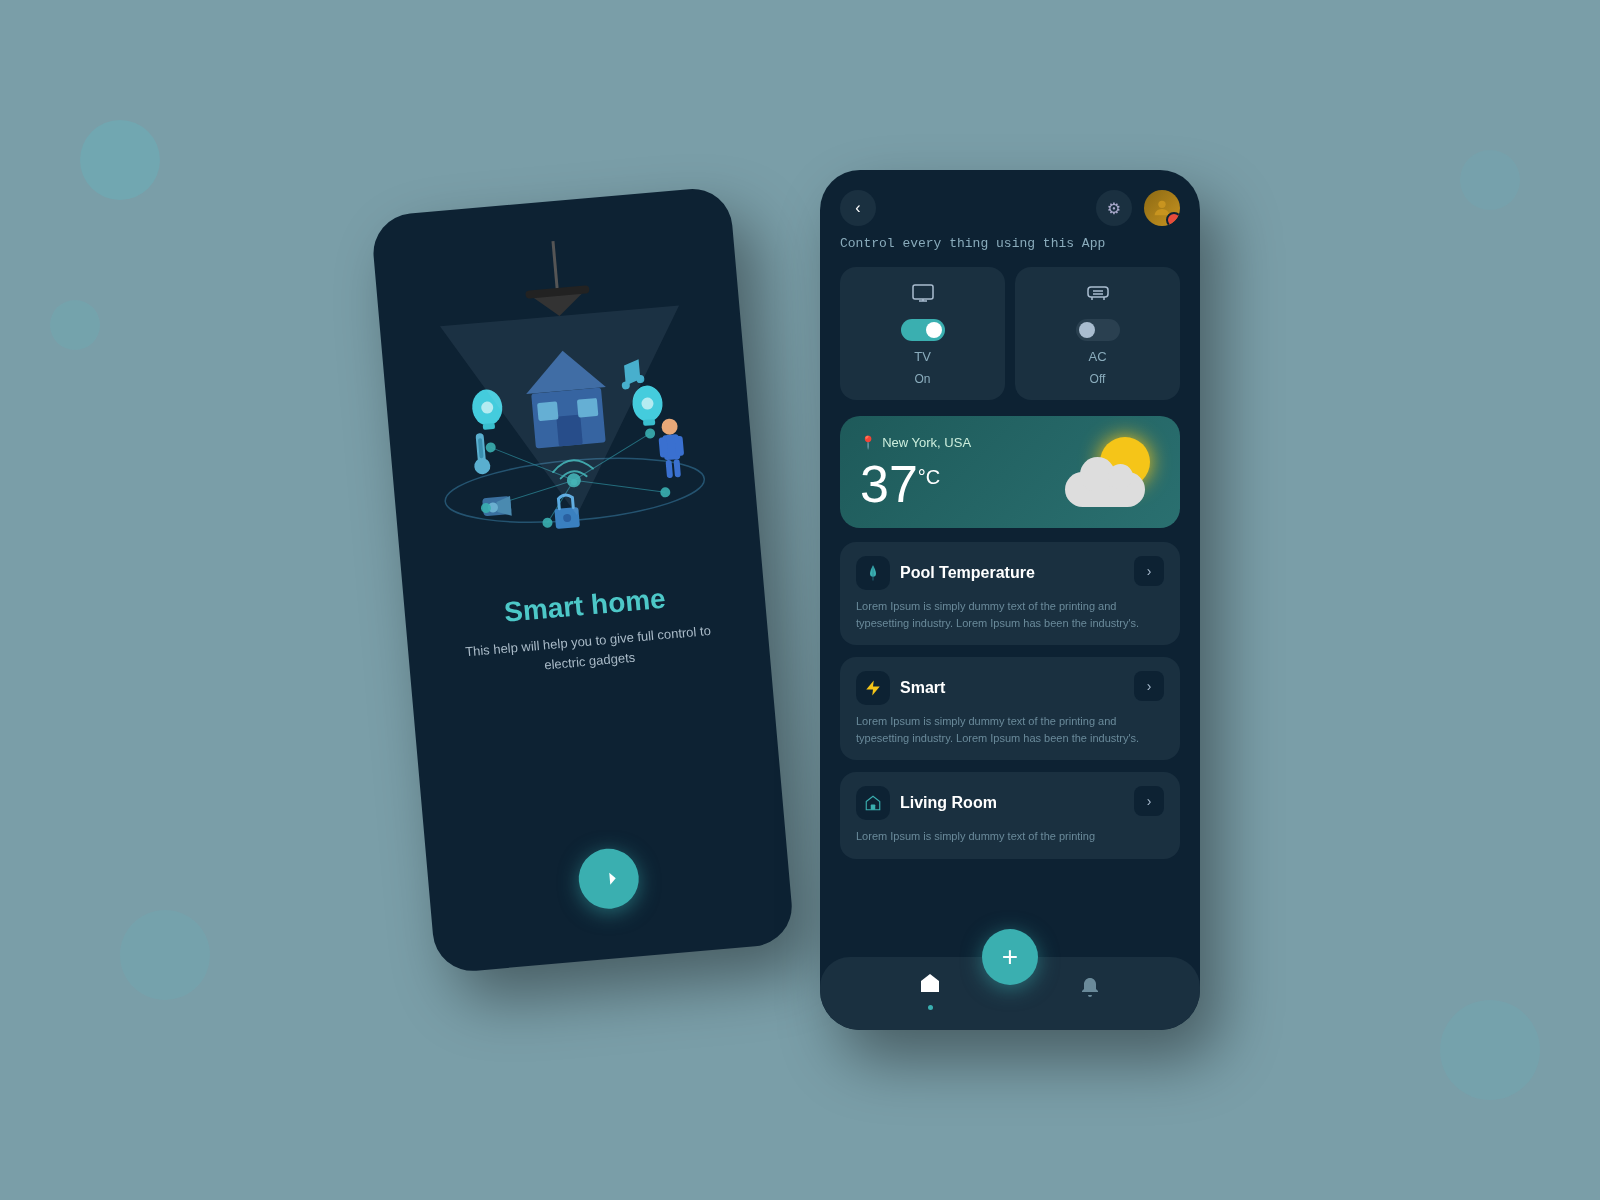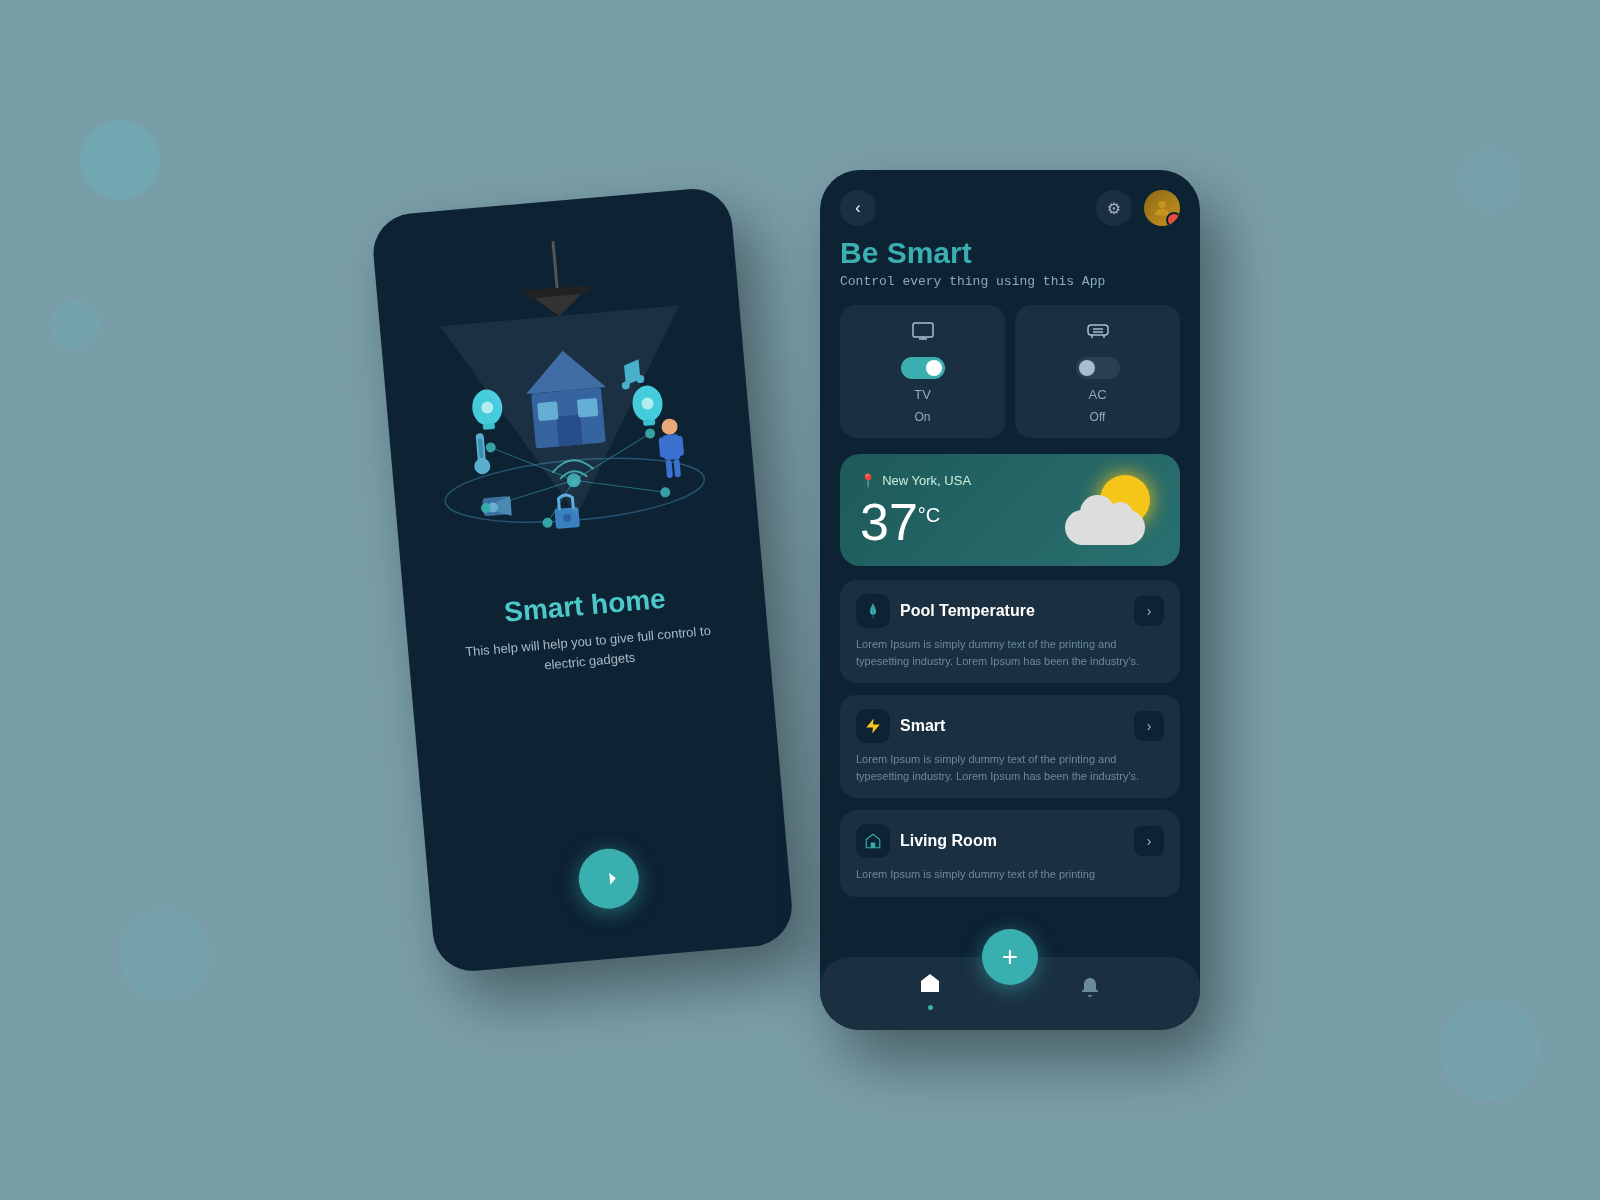--- a/index.html
+++ b/index.html
@@ -410,21 +410,20 @@
     .feature-card {
       background: #1a3040;
       border-radius: 16px;
       padding: 14px 16px;
       margin-bottom: 12px;
       cursor: pointer;
     }
 
     .feature-card-header {
       display: flex;
-      align-items: center;
       justify-content: space-between;
       margin-bottom: 8px;
     }
 
     .feature-card-title-area {
       display: flex;
       align-items: center;
       gap: 10px;
     }
 
@@ -638,21 +637,20 @@
           <svg width="22" height="22" viewBox="0 0 24 24" fill="#c8941f">
             <circle cx="12" cy="8" r="4"></circle>
             <path d="M4 20c0-4 3.6-7 8-7s8 3 8 7"></path>
           </svg>
         </div>
       </div>
     </div>
 
     <div class="right-content">
 
-      <div class="be-smart-title">Be Smart</div>
       <div class="be-smart-subtitle">Control every thing using this App</div>
 
       <div class="device-controls">
 
         <div class="device-card">
           <span class="icon">
             <svg width="24" height="24" viewBox="0 0 24 24" fill="#aabdd0">
               <rect x="2" y="4" width="20" height="14" rx="2" stroke="#aabdd0" stroke-width="1.5" fill="none"></rect>
               <line x1="8" y1="20" x2="16" y2="20" stroke="#aabdd0" stroke-width="1.5"></line>
               <line x1="12" y1="18" x2="12" y2="20" stroke="#aabdd0" stroke-width="1.5"></line>

